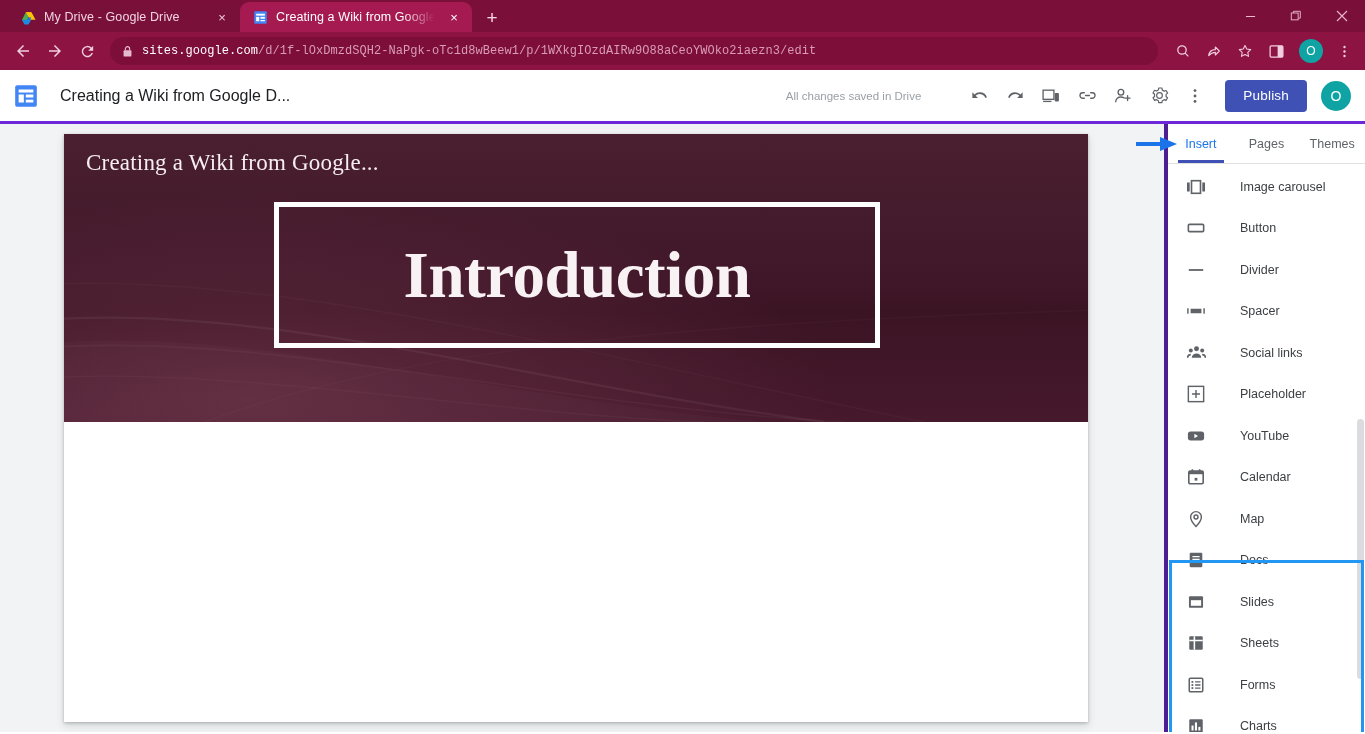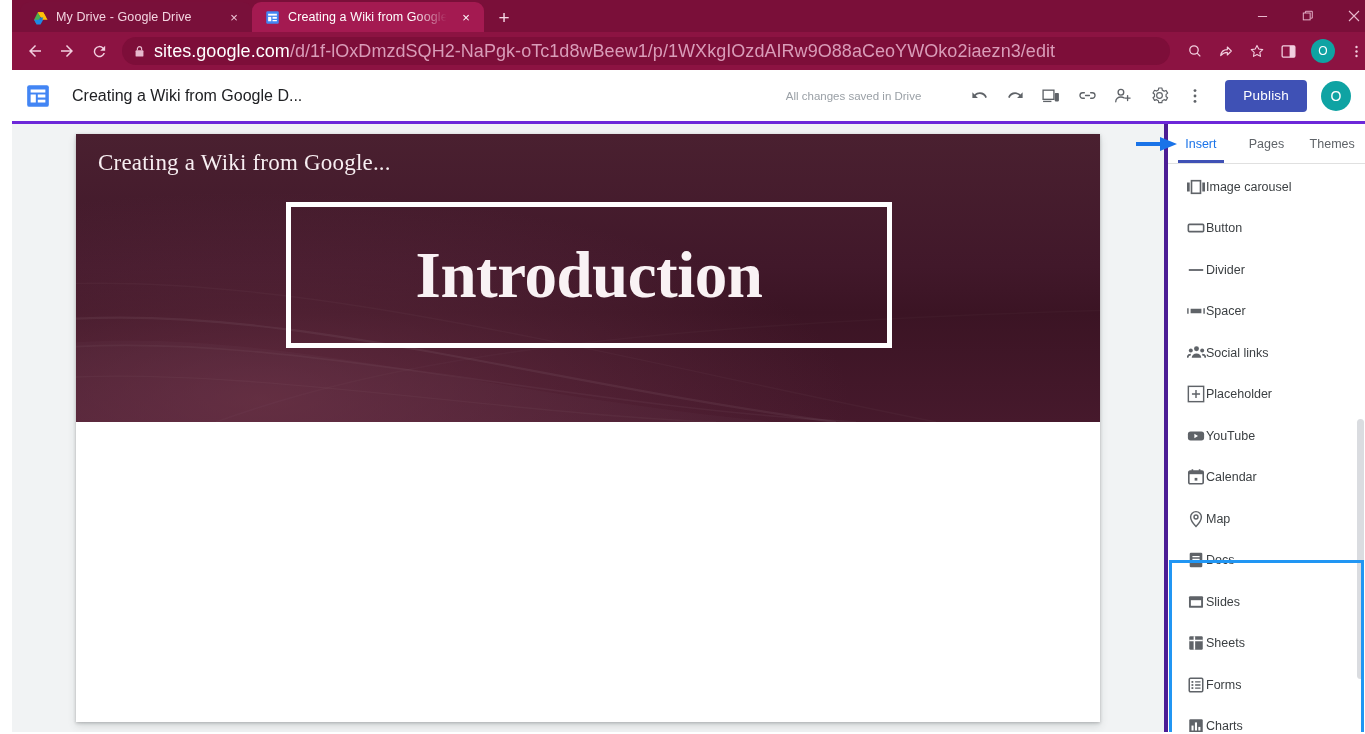--- a/index.html
+++ b/index.html
@@ -113,25 +113,26 @@
     background: #7d0e39;
     border-radius: 14px;
     display: flex;
     align-items: center;
     padding: 0 12px;
     gap: 9px;
     overflow: hidden;
   }
   .omnibox .lock { display: flex; align-items: center; color: #e7b9cd; flex: 0 0 auto;}
   .url-text {
-    font-size: 18px;
+    font-size: 12px;
     color: #d99cb8;
     white-space: nowrap;
     overflow: hidden;
     letter-spacing: .05px;
+    font-family: Liberation Mono, monospace;
   }
   .url-text b { color: #ffffff; font-weight: 400; }
   .tb-right { display: flex; align-items: center; gap: 1px; flex: 0 0 auto; }
   .tb-icon {
     width: 30px; height: 30px;
     display: flex; align-items: center; justify-content: center;
     color: #f2cfdf;
     border-radius: 50%;
   }
   .avatar-o {
@@ -304,21 +305,21 @@
     flex: 1 1 auto;
     overflow: hidden;
     position: relative;
     padding-top: 2px;
   }
   .insert-item {
     height: 41.5px;
     display: flex;
     align-items: center;
     padding-left: 18px;
-    gap: 0;
+    gap: 34px;
   }
   .ii-icon {
     width: 20px; height: 20px;
     flex: 0 0 20px;
     display: flex; align-items: center; justify-content: center;
     color: #5f6368;
   }
   .ii-label {
     font-size: 12.5px;
     color: #3c4043;
@@ -351,21 +352,21 @@
     border-radius: 4px;
   }
 
   
   .annot-arrow {
     position: absolute;
     left: 1136px; top: 134px;
     width: 42px; height: 20px;
     z-index: 40;
   }
-  .page-wrap { position: relative; padding-left: 12px; }
+  .page-wrap { position: relative; }
 </style>
 </head>
 <body>
 
 <div class="page-wrap">
 
   <div class="browser-chrome">
 
     <div class="tabstrip">
 

